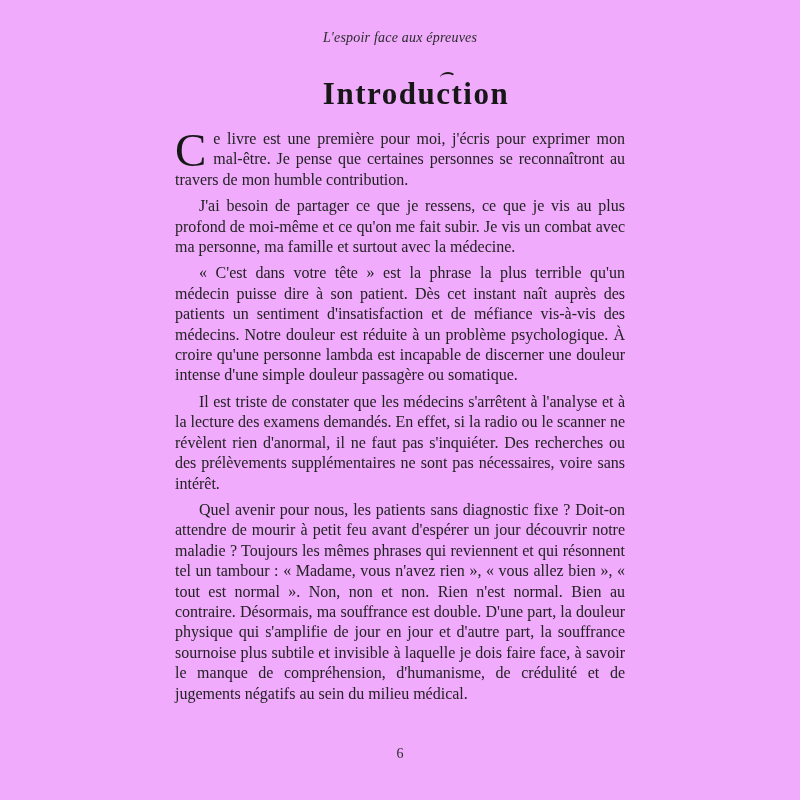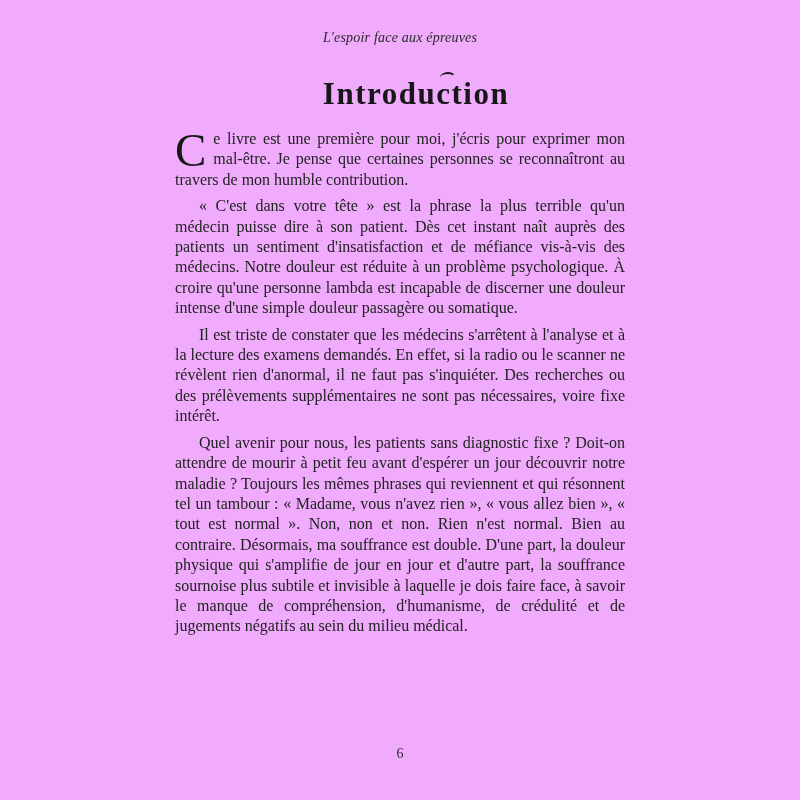--- a/index.html
+++ b/index.html
@@ -94,20 +94,21 @@
 <body>
 
 <div class="page">
 
   <div class="running-head">L'espoir face aux épreuves</div>
 
   <h1 class="page-title"><span>Introdu</span><span class="ct-lig">ct</span><span>ion</span></h1>
 
   <div class="body-block">
       <p class="para first"><span class="dropcap">C</span>e livre est une première pour moi, j'écris pour exprimer mon mal-être. Je pense que certaines personnes se reconnaîtront au travers de mon humble contribution.</p>
+      <p class="para">J'ai besoin de partager ce que je ressens, ce que je vis au plus profond de moi-même et ce qu'on me fait subir. Je vis un combat avec ma personne, ma famille et surtout avec la médecine.</p>
       <p class="para">« C'est dans votre tête » est la phrase la plus terrible qu'un médecin puisse dire à son patient. Dès cet instant naît auprès des patients un sentiment d'insatisfaction et de méfiance vis-à-vis des médecins. Notre douleur est réduite à un problème psychologique. À croire qu'une personne lambda est incapable de discerner une douleur intense d'une simple douleur passagère ou somatique.</p>
-      <p class="para">Il est triste de constater que les médecins s'arrêtent à l'analyse et à la lecture des examens demandés. En effet, si la radio ou le scanner ne révèlent rien d'anormal, il ne faut pas s'inquiéter. Des recherches ou des prélèvements supplémentaires ne sont pas nécessaires, voire fixe intérêt.</p>
+      <p class="para">Il est triste de constater que les médecins s'arrêtent à l'analyse et à la lecture des examens demandés. En effet, si la radio ou le scanner ne révèlent rien d'anormal, il ne faut pas s'inquiéter. Des recherches ou des prélèvements supplémentaires ne sont pas nécessaires, voire sans intérêt.</p>
       <p class="para">Quel avenir pour nous, les patients sans diagnostic fixe ? Doit-on attendre de mourir à petit feu avant d'espérer un jour découvrir notre maladie ? Toujours les mêmes phrases qui reviennent et qui résonnent tel un tambour : « Madame, vous n'avez rien », « vous allez bien », « tout est normal ». Non, non et non.  Rien n'est normal. Bien au contraire. Désormais, ma souffrance est double. D'une part, la douleur physique qui s'amplifie de jour en jour et d'autre part, la souffrance sournoise plus subtile et invisible à laquelle je dois faire face, à savoir le manque de compréhension, d'humanisme, de crédulité et de jugements négatifs au sein du milieu médical.</p>
     </div>
 
   <div class="page-number">6</div>
 
 </div>
 
 </body></html>

